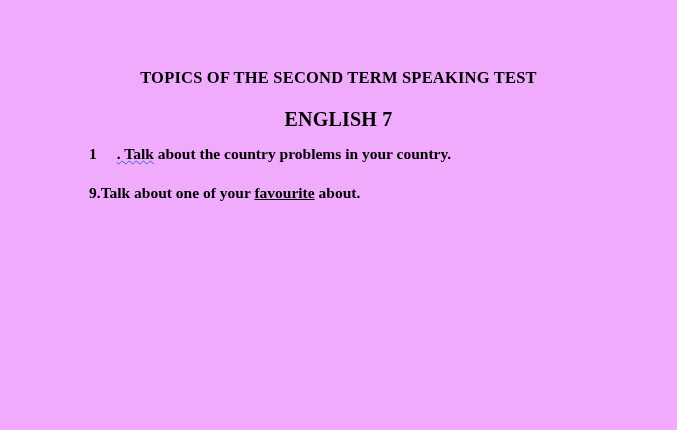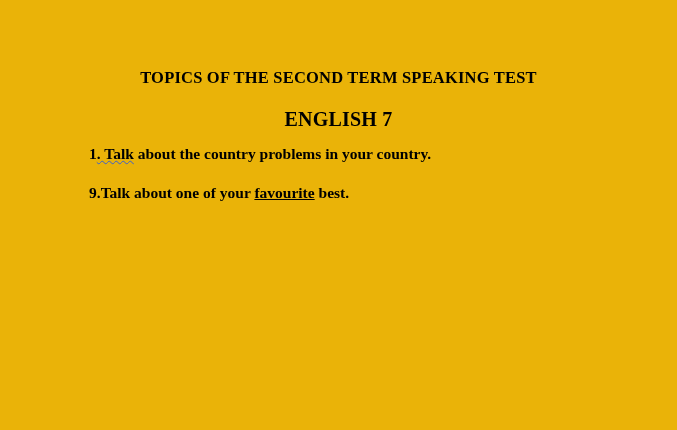--- a/index.html
+++ b/index.html
@@ -11,21 +11,21 @@
     height: 430px;
     background: #ffffff;
     font-family: "Liberation Serif", serif;
     color: #000000;
     overflow: hidden;
   }
   .page {
     position: relative;
     width: 677px;
     height: 430px;
-    background: #eab308;
+    background: #f0abfc;
   }
   .doc-title {
     position: absolute;
     top: 68px;
     left: 0;
     width: 677px;
     text-align: center;
     font-size: 16.5px;
     font-weight: bold;
     letter-spacing: 0.2px;
@@ -51,20 +51,21 @@
     font-weight: bold;
     line-height: 1.0;
     margin-bottom: 23px;
     white-space: nowrap;
   }
   .spell-blue {
     text-decoration-line: underline;
     text-decoration-style: wavy;
     text-decoration-color: #3a5fcd;
     text-decoration-thickness: 1px;
+    margin-left: 20px;
   }
   .spell-red {
     text-decoration-line: underline;
     text-decoration-style: wavy;
     text-decoration-color: #cc2200;
     text-decoration-thickness: 1px;
     text-decoration: underline;
   }
 </style>
 </head>
@@ -76,19 +77,19 @@
 
   <div class="doc-subtitle">ENGLISH 7</div>
 
   <div class="topics">
 
     <div class="topic-line">
       <span>1</span><span class="spell-blue">. Talk</span><span> about the country problems in your country.</span>
     </div>
 
     <div class="topic-line">
-      <span>9.Talk about one of your </span><span class="spell-red">favourite</span><span> best.</span>
+      <span>9.Talk about one of your </span><span class="spell-red">favourite</span><span> about.</span>
     </div>
 
 
 
   </div>
 </div>
 
 </body></html>

